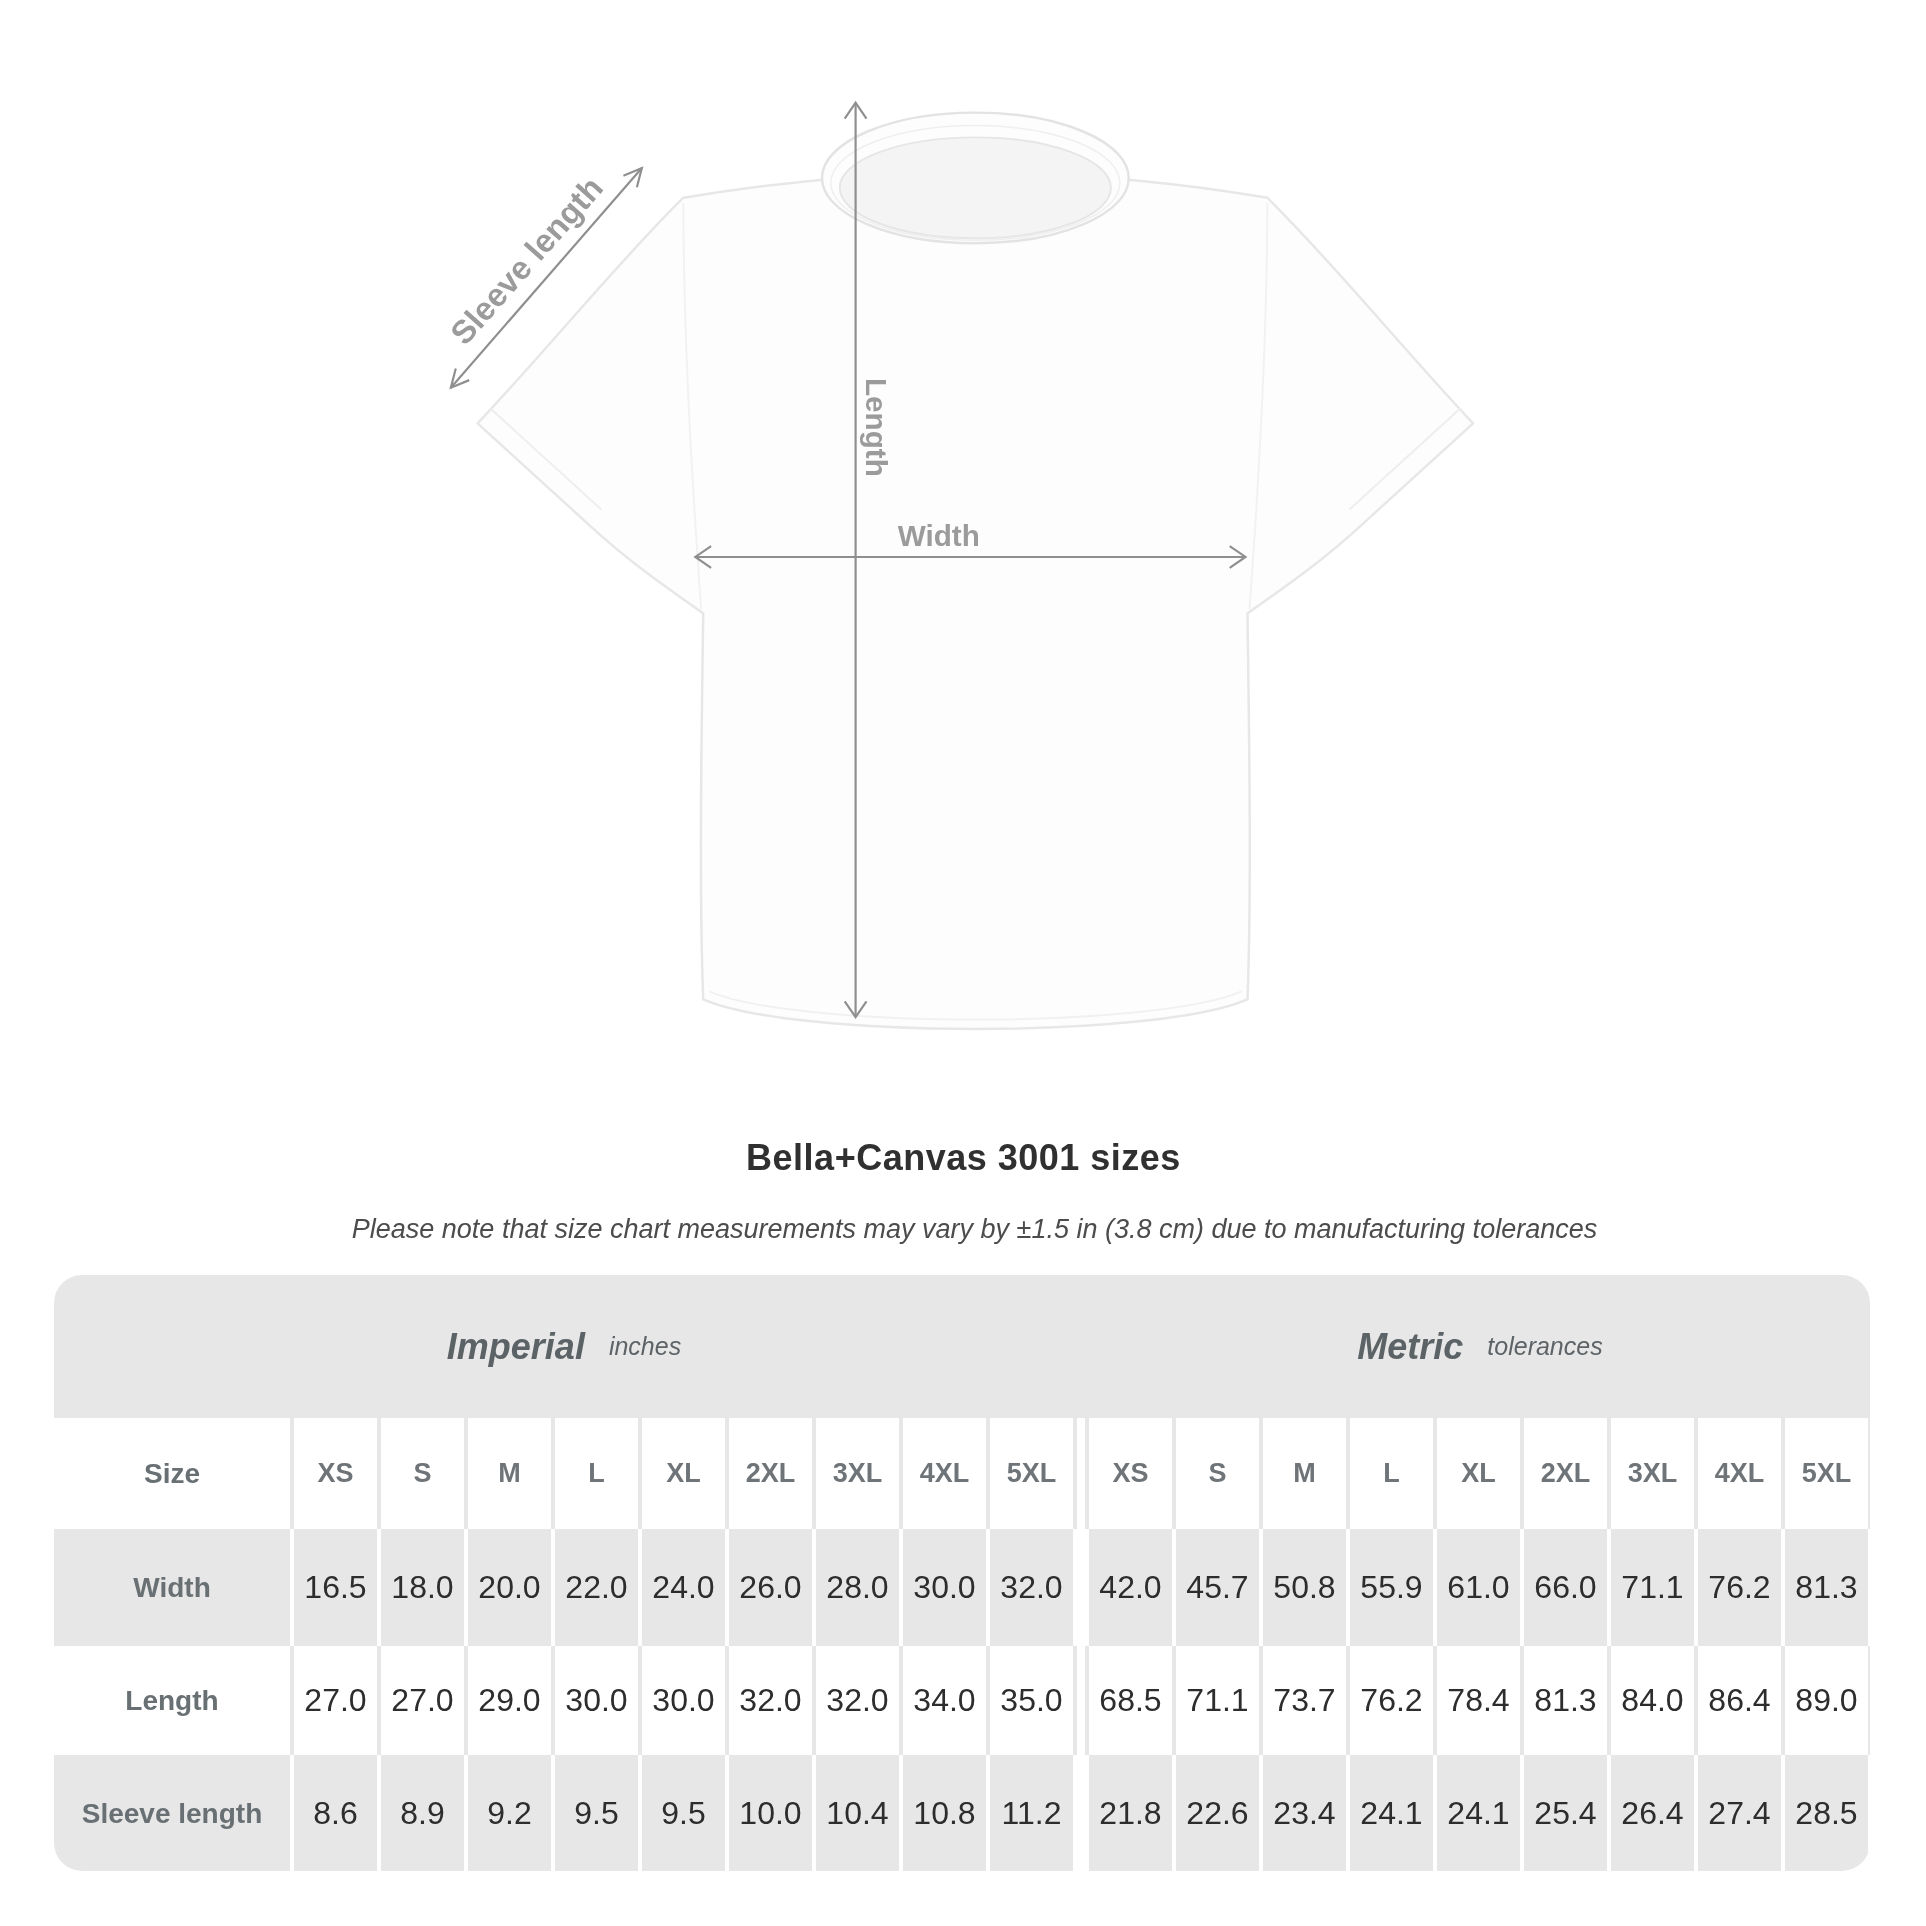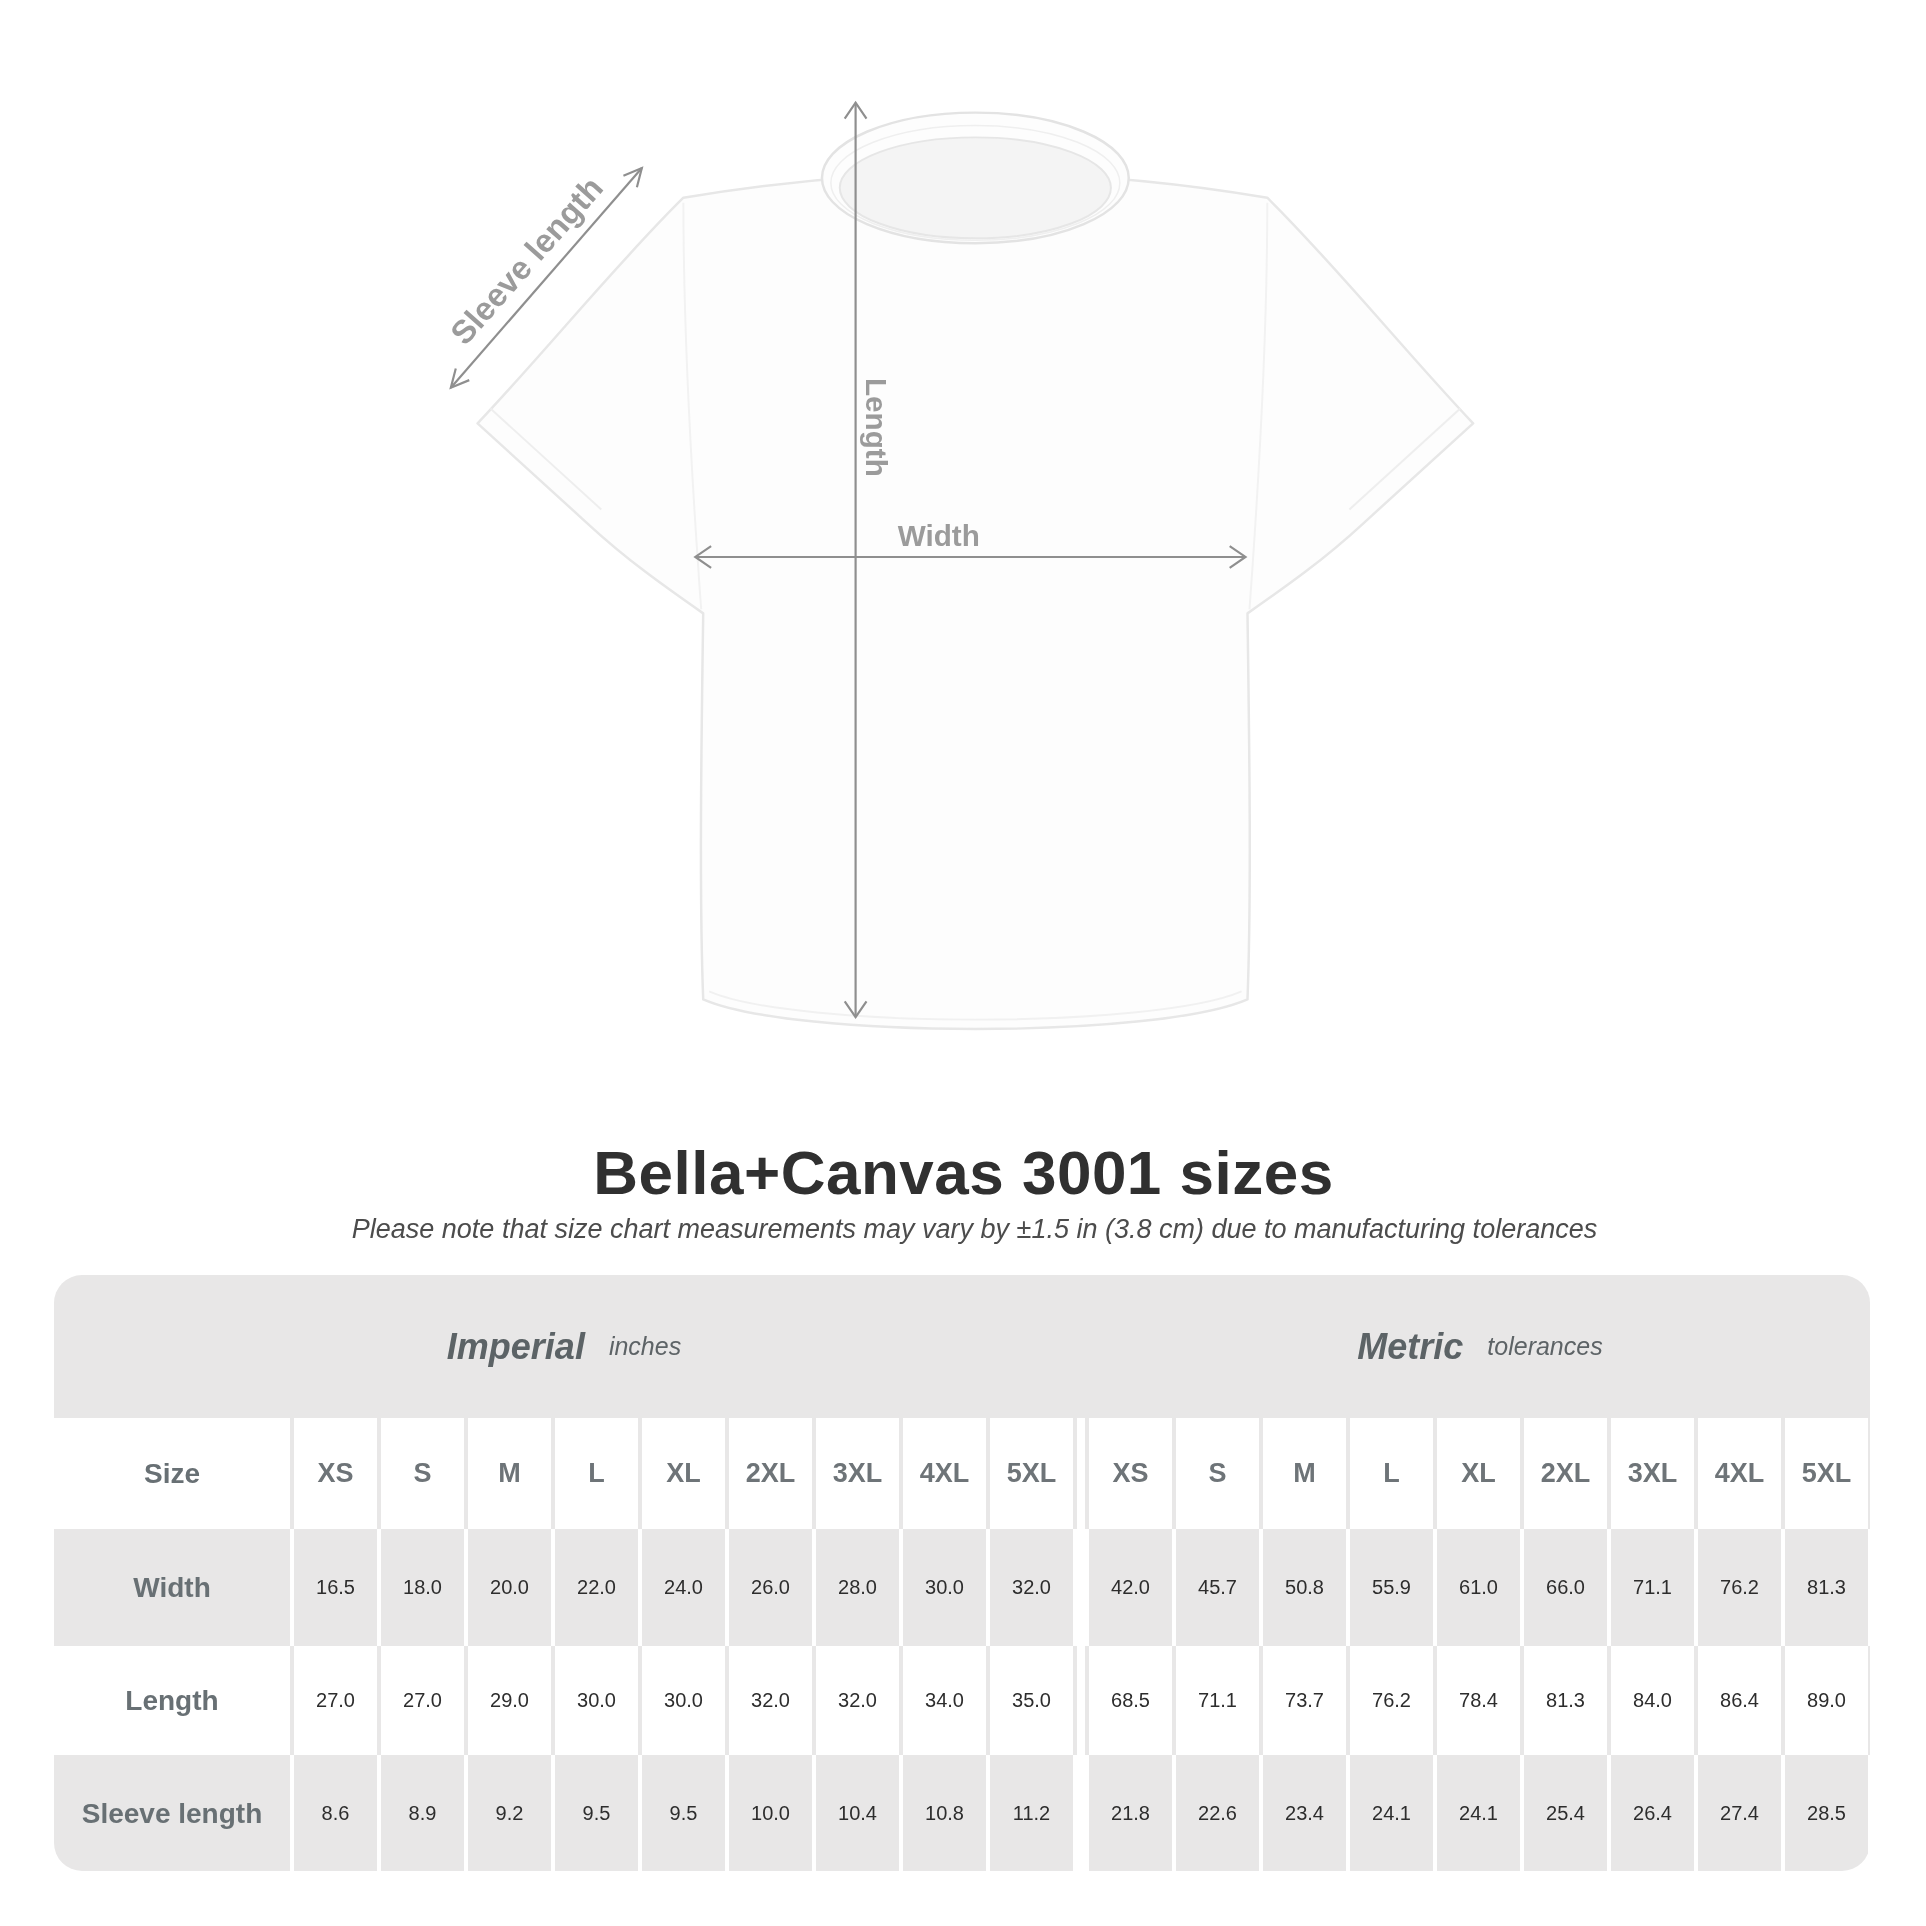--- a/index.html
+++ b/index.html
@@ -7,21 +7,21 @@
     position:relative;width:1927px;height:1927px;background:#ffffff;overflow:hidden;
     font-family:"Liberation Sans","DejaVu Sans",sans-serif;
   }
   
   .shirt-svg{position:absolute;left:436px;top:59px;width:1049px;height:990px;}
   .meas-line{stroke:#8f8f8f;stroke-width:2.2;fill:none;}
   .meas-label{fill:#9b9b9b;font-weight:bold;font-family:"Liberation Sans","DejaVu Sans",sans-serif;}
   
   .page-title{
     position:absolute;left:0;top:1137px;width:100%;text-align:center;
-    font-size:62px;font-weight:bold;color:#303030;letter-spacing:0.5px;
+    font-size:36px;font-weight:bold;color:#303030;letter-spacing:0.5px;
   }
   .page-subtitle{
     position:absolute;left:0;top:1214px;width:100%;text-align:center;
     font-size:27px;font-style:italic;color:#4c4c4c;padding-left:11px;
   }
   
   .size-table{
     position:absolute;left:54px;top:1275px;width:1816px;height:596px;
     border-radius:28px;overflow:hidden;
   }
@@ -38,21 +38,21 @@
   .trow.light .cell{background:#ffffff;}
   .trow.shade .cell{background:#e8e7e7;}
   .trow .cell.spacer{background:#ffffff;}
   .r-size{height:111px;}
   .r-w{height:117px;}
   .r-l{height:109px;}
   .r-s{height:117px;}
   .cell{display:flex;align-items:center;justify-content:center;}
   .cell.lbl{font-size:28px;font-weight:bold;color:#687074;}
   .cell.szh{font-size:27px;font-weight:bold;color:#6e7478;}
-  .cell.val{font-size:20px;color:#2d2d2d;}
+  .cell.val{font-size:32px;color:#2d2d2d;}
 </style>
 </head>
 <body>
 
 <div class="stage">
 
   <svg class="shirt-svg" viewBox="0 0 1060 1000">
 
     <path d="M 250,140 Q 545,90 840,140
          C 908,207 978,294 1048,368

